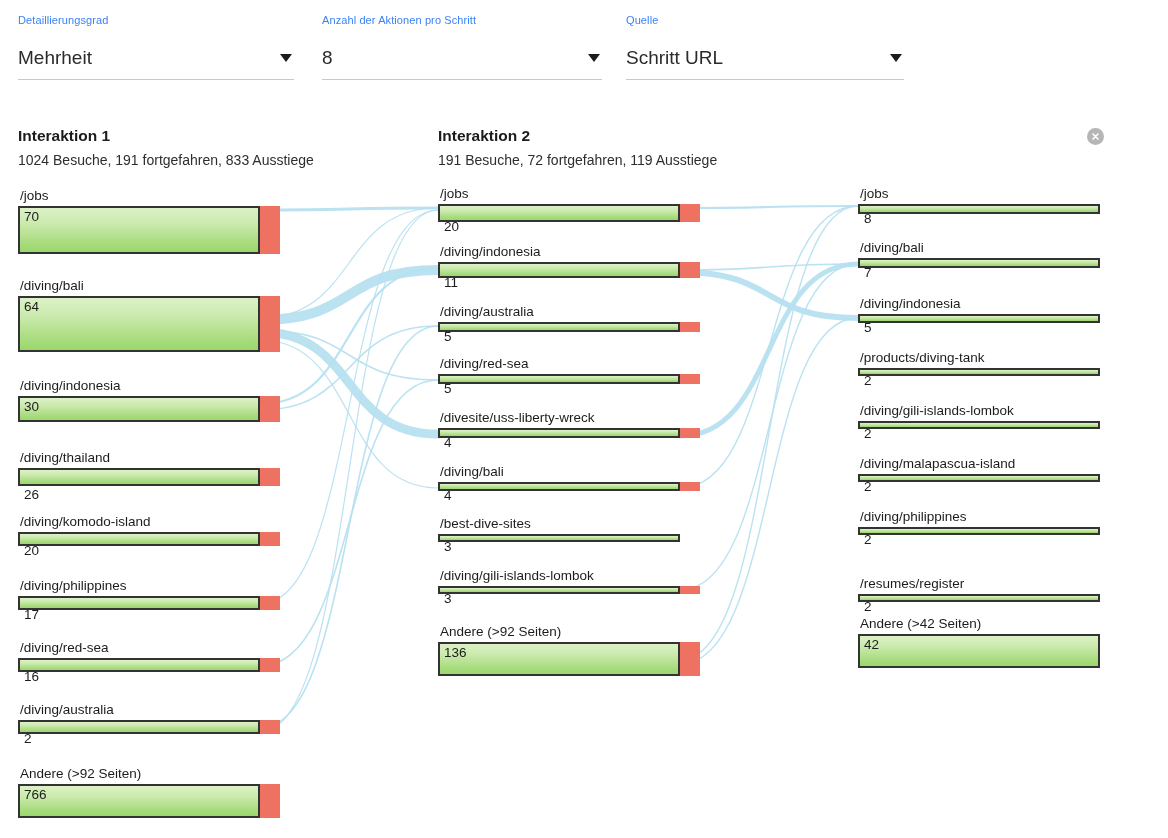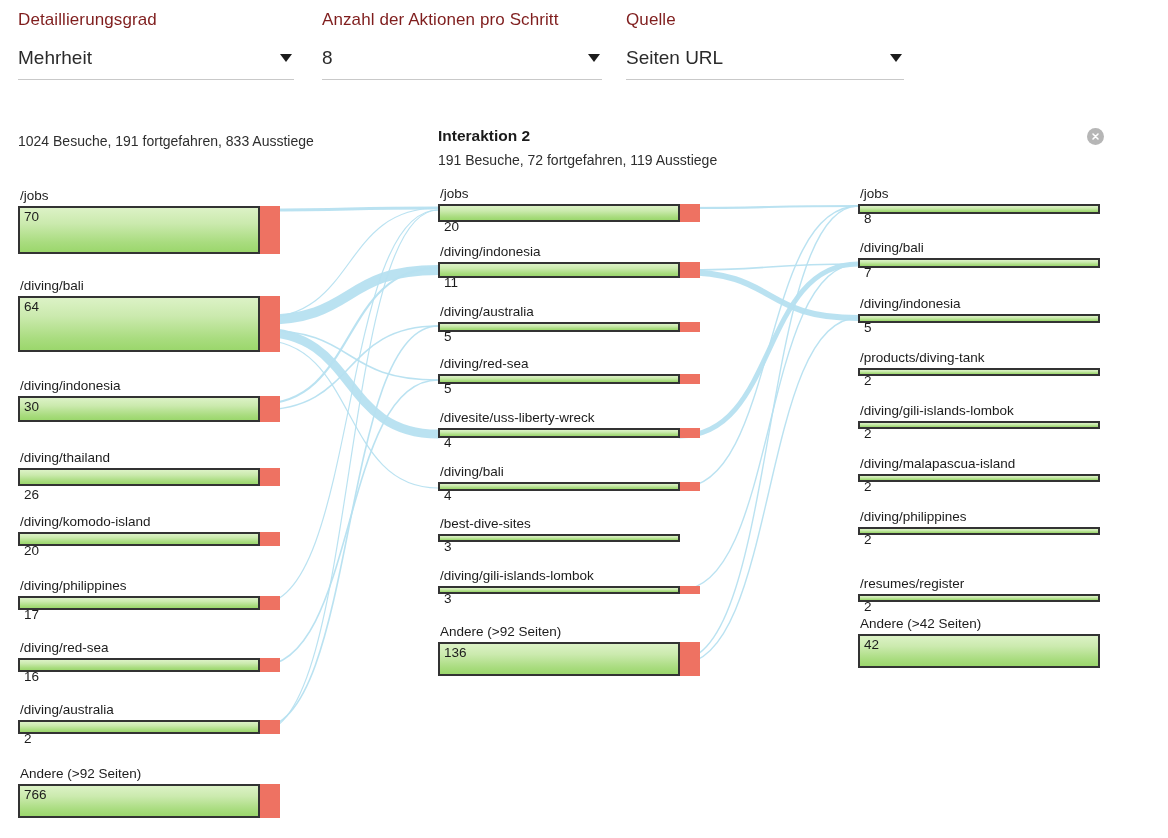--- a/index.html
+++ b/index.html
@@ -10,21 +10,21 @@
     font-family: "Liberation Sans", sans-serif;
     color: #222222;
     overflow: hidden;
   }
   #root { position: relative; width: 1168px; height: 838px; }
 
   
   .filters { position: absolute; left: 0; top: 0; width: 1168px; height: 110px; }
   .filter { position: absolute; top: 12px; }
   .filter-label {
-    font-size: 17px; color: #7f1d1d; letter-spacing: .1px;
+    font-size: 11px; color: #3b82f6; letter-spacing: .1px;
     line-height: 16px; white-space: nowrap;
   }
   .filter-control {
     position: relative; margin-top: 16px;
     border-bottom: 1px solid #c9c9c9;
     height: 36px;
   }
   .filter-value {
     font-size: 19px; color: #2b2b2b; line-height: 28px; white-space: nowrap;
   }
@@ -99,21 +99,21 @@
     <div class="filter" style="left:322px;width:280px;">
       <div class="filter-label">Anzahl der Aktionen pro Schritt</div>
       <div class="filter-control">
         <div class="filter-value">8</div>
         <span class="caret"></span>
       </div>
     </div>
     <div class="filter" style="left:626px;width:278px;">
       <div class="filter-label">Quelle</div>
       <div class="filter-control">
-        <div class="filter-value">Seiten URL</div>
+        <div class="filter-value">Schritt URL</div>
         <span class="caret"></span>
       </div>
     </div>
   </div>
 
   <svg id="flows" viewBox="0 0 1168 838" width="1168" height="838">
       <path d="M 260 210 C 357.9 210, 340.1 208, 438 208" fill="none" stroke="#b6e0f0" stroke-width="3" stroke-linecap="round" opacity="0.95"></path>
       <path d="M 260 320 C 357.9 320, 340.1 270, 438 270" fill="none" stroke="#b6e0f0" stroke-width="10" stroke-linecap="round" opacity="0.95"></path>
       <path d="M 260 332 C 357.9 332, 340.1 434, 438 434" fill="none" stroke="#b6e0f0" stroke-width="9" stroke-linecap="round" opacity="0.95"></path>
       <path d="M 260 318 C 357.9 318, 340.1 208, 438 208" fill="none" stroke="#b6e0f0" stroke-width="1.2" stroke-linecap="round" opacity="0.95"></path>
@@ -129,20 +129,21 @@
       <path d="M 680 270 C 777.9 270, 760.1 264, 858 264" fill="none" stroke="#b6e0f0" stroke-width="1.6" stroke-linecap="round" opacity="0.95"></path>
       <path d="M 680 272 C 777.9 272, 760.1 318, 858 318" fill="none" stroke="#b6e0f0" stroke-width="6" stroke-linecap="round" opacity="0.95"></path>
       <path d="M 680 436 C 777.9 436, 760.1 264, 858 264" fill="none" stroke="#b6e0f0" stroke-width="5" stroke-linecap="round" opacity="0.95"></path>
       <path d="M 680 488 C 777.9 488, 760.1 206, 858 206" fill="none" stroke="#b6e0f0" stroke-width="1.4" stroke-linecap="round" opacity="0.95"></path>
       <path d="M 680 590 C 777.9 590, 760.1 264, 858 264" fill="none" stroke="#b6e0f0" stroke-width="1.4" stroke-linecap="round" opacity="0.95"></path>
       <path d="M 680 660 C 777.9 660, 760.1 206, 858 206" fill="none" stroke="#b6e0f0" stroke-width="1.4" stroke-linecap="round" opacity="0.95"></path>
       <path d="M 680 664 C 777.9 664, 760.1 318, 858 318" fill="none" stroke="#b6e0f0" stroke-width="1.4" stroke-linecap="round" opacity="0.95"></path>
     </svg>
 
   <div class="step" style="left:18px;">
+    <div class="step-title">Interaktion 1</div>
     <div class="step-sub">1024 Besuche, 191 fortgefahren, 833 Ausstiege</div>
   </div>
   <div class="step" style="left:438px;">
     <div class="step-title">Interaktion 2</div>
     <div class="step-sub">191 Besuche, 72 fortgefahren, 119 Ausstiege</div>
   </div>
   <div class="step" style="left:858px;">
     <div class="close-icon" style="left:229px;">
       <svg width="11" height="11" viewBox="0 0 11 11" aria-hidden="true">
         <path d="M3 3 L8 8 M8 3 L3 8" stroke="#ffffff" stroke-width="1.6" stroke-linecap="round" fill="none"></path>

